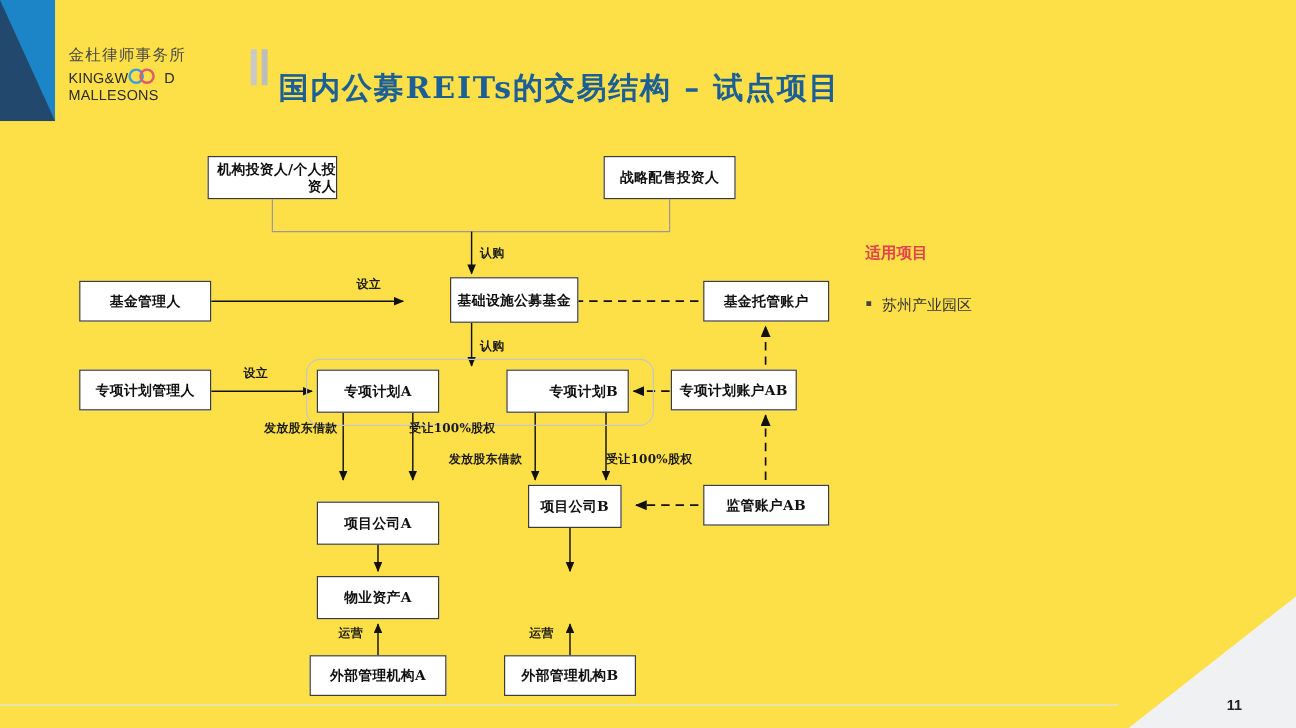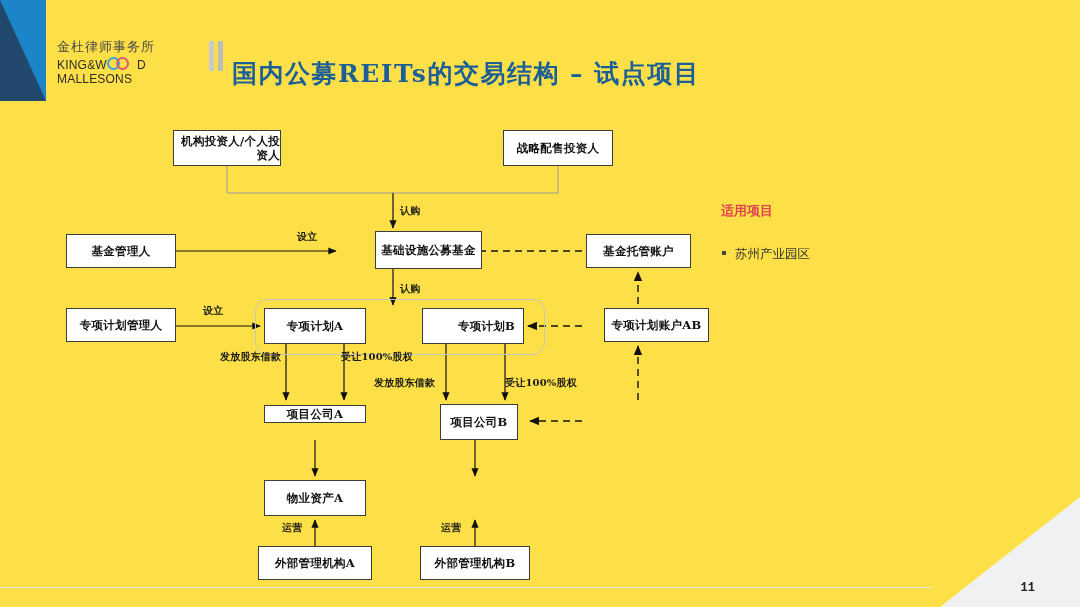--- a/index.html
+++ b/index.html
@@ -26,21 +26,21 @@
   .corner-wedge{
     position:absolute;right:0;bottom:0;width:140px;height:110px;
     background:#f0f1f3;
     clip-path:polygon(100% 0, 100% 100%, 0 100%);
   }
   .bottom-rule{
     position:absolute;left:0;bottom:19px;width:932px;height:1px;background:#dbe6f0;
   }
   .page-num{
     position:absolute;right:45px;bottom:12px;
-    font-family:Liberation Mono, monospace;
+    font-family:Liberation Sans, sans-serif;
     font-weight:bold;font-size:12px;color:#222;margin-top:40px;
   }
 
   
   .kwm{position:absolute;left:57px;top:40px;width:120px;line-height:1;}
   .kwm .cn{
     font-size:13px;letter-spacing:1px;color:#4a4a4a;
     font-family:"DejaVu Sans","Liberation Sans",sans-serif;
     margin-bottom:3px;white-space:nowrap;
   }
@@ -177,23 +177,24 @@
     <div class="spv-group" style="left:255px;top:189px;width:290px;height:56px;"></div>
 
     <div class="node" style="left:173px;top:20px;width:108px;height:36px;text-align:right;">机构投资人/个人投资人</div>
     <div class="node" style="left:503px;top:20px;width:110px;height:36px;">战略配售投资人</div>
     <div class="node" style="left:66px;top:124px;width:110px;height:34px;">基金管理人</div>
     <div class="node" style="left:340px;top:121px;width:107px;height:38px;margin-left:35px;">基础设施公募基金</div>
     <div class="node" style="left:586px;top:124px;width:105px;height:34px;text-align:center;">基金托管账户</div>
     <div class="node" style="left:66px;top:198px;width:110px;height:34px;">专项计划管理人</div>
     <div class="node" style="left:264px;top:198px;width:102px;height:36px;">专项计划A</div>
     <div class="node" style="left:422px;top:198px;width:102px;height:36px;padding-left:27px;">专项计划B</div>
-    <div class="node" style="left:604px;top:198px;width:105px;height:34px;">专项计划账户AB</div>
-    <div class="node" style="left:264px;top:295px;width:102px;height:18px;">项目公司A</div>
+    <div class="node" style="left:559px;top:198px;width:105px;height:34px;">专项计划账户AB</div>
+    <div class="node" style="left:264px;top:308px;width:102px;height:36px;">项目公司A</div>
     <div class="node" style="left:440px;top:294px;width:78px;height:36px;">项目公司B</div>
+    <div class="node" style="left:586px;top:294px;width:105px;height:34px;">监管账户AB</div>
     <div class="node" style="left:264px;top:370px;width:102px;height:36px;">物业资产A</div>
     <div class="node" style="left:420px;top:436px;width:110px;height:34px;">外部管理机构B</div>
     <div class="node" style="left:258px;top:436px;width:114px;height:34px;">外部管理机构A</div>
 
     <div class="edge-label" style="left:400px;top:94px;">认购</div>
     <div class="edge-label" style="left:297px;top:120px;">设立</div>
     <div class="edge-label" style="left:400px;top:172px;">认购</div>
     <div class="edge-label" style="left:203px;top:194px;">设立</div>
     <div class="edge-label" style="left:220px;top:240px;">发放股东借款</div>
     <div class="edge-label" style="left:341px;top:240px;">受让100%股权</div>

